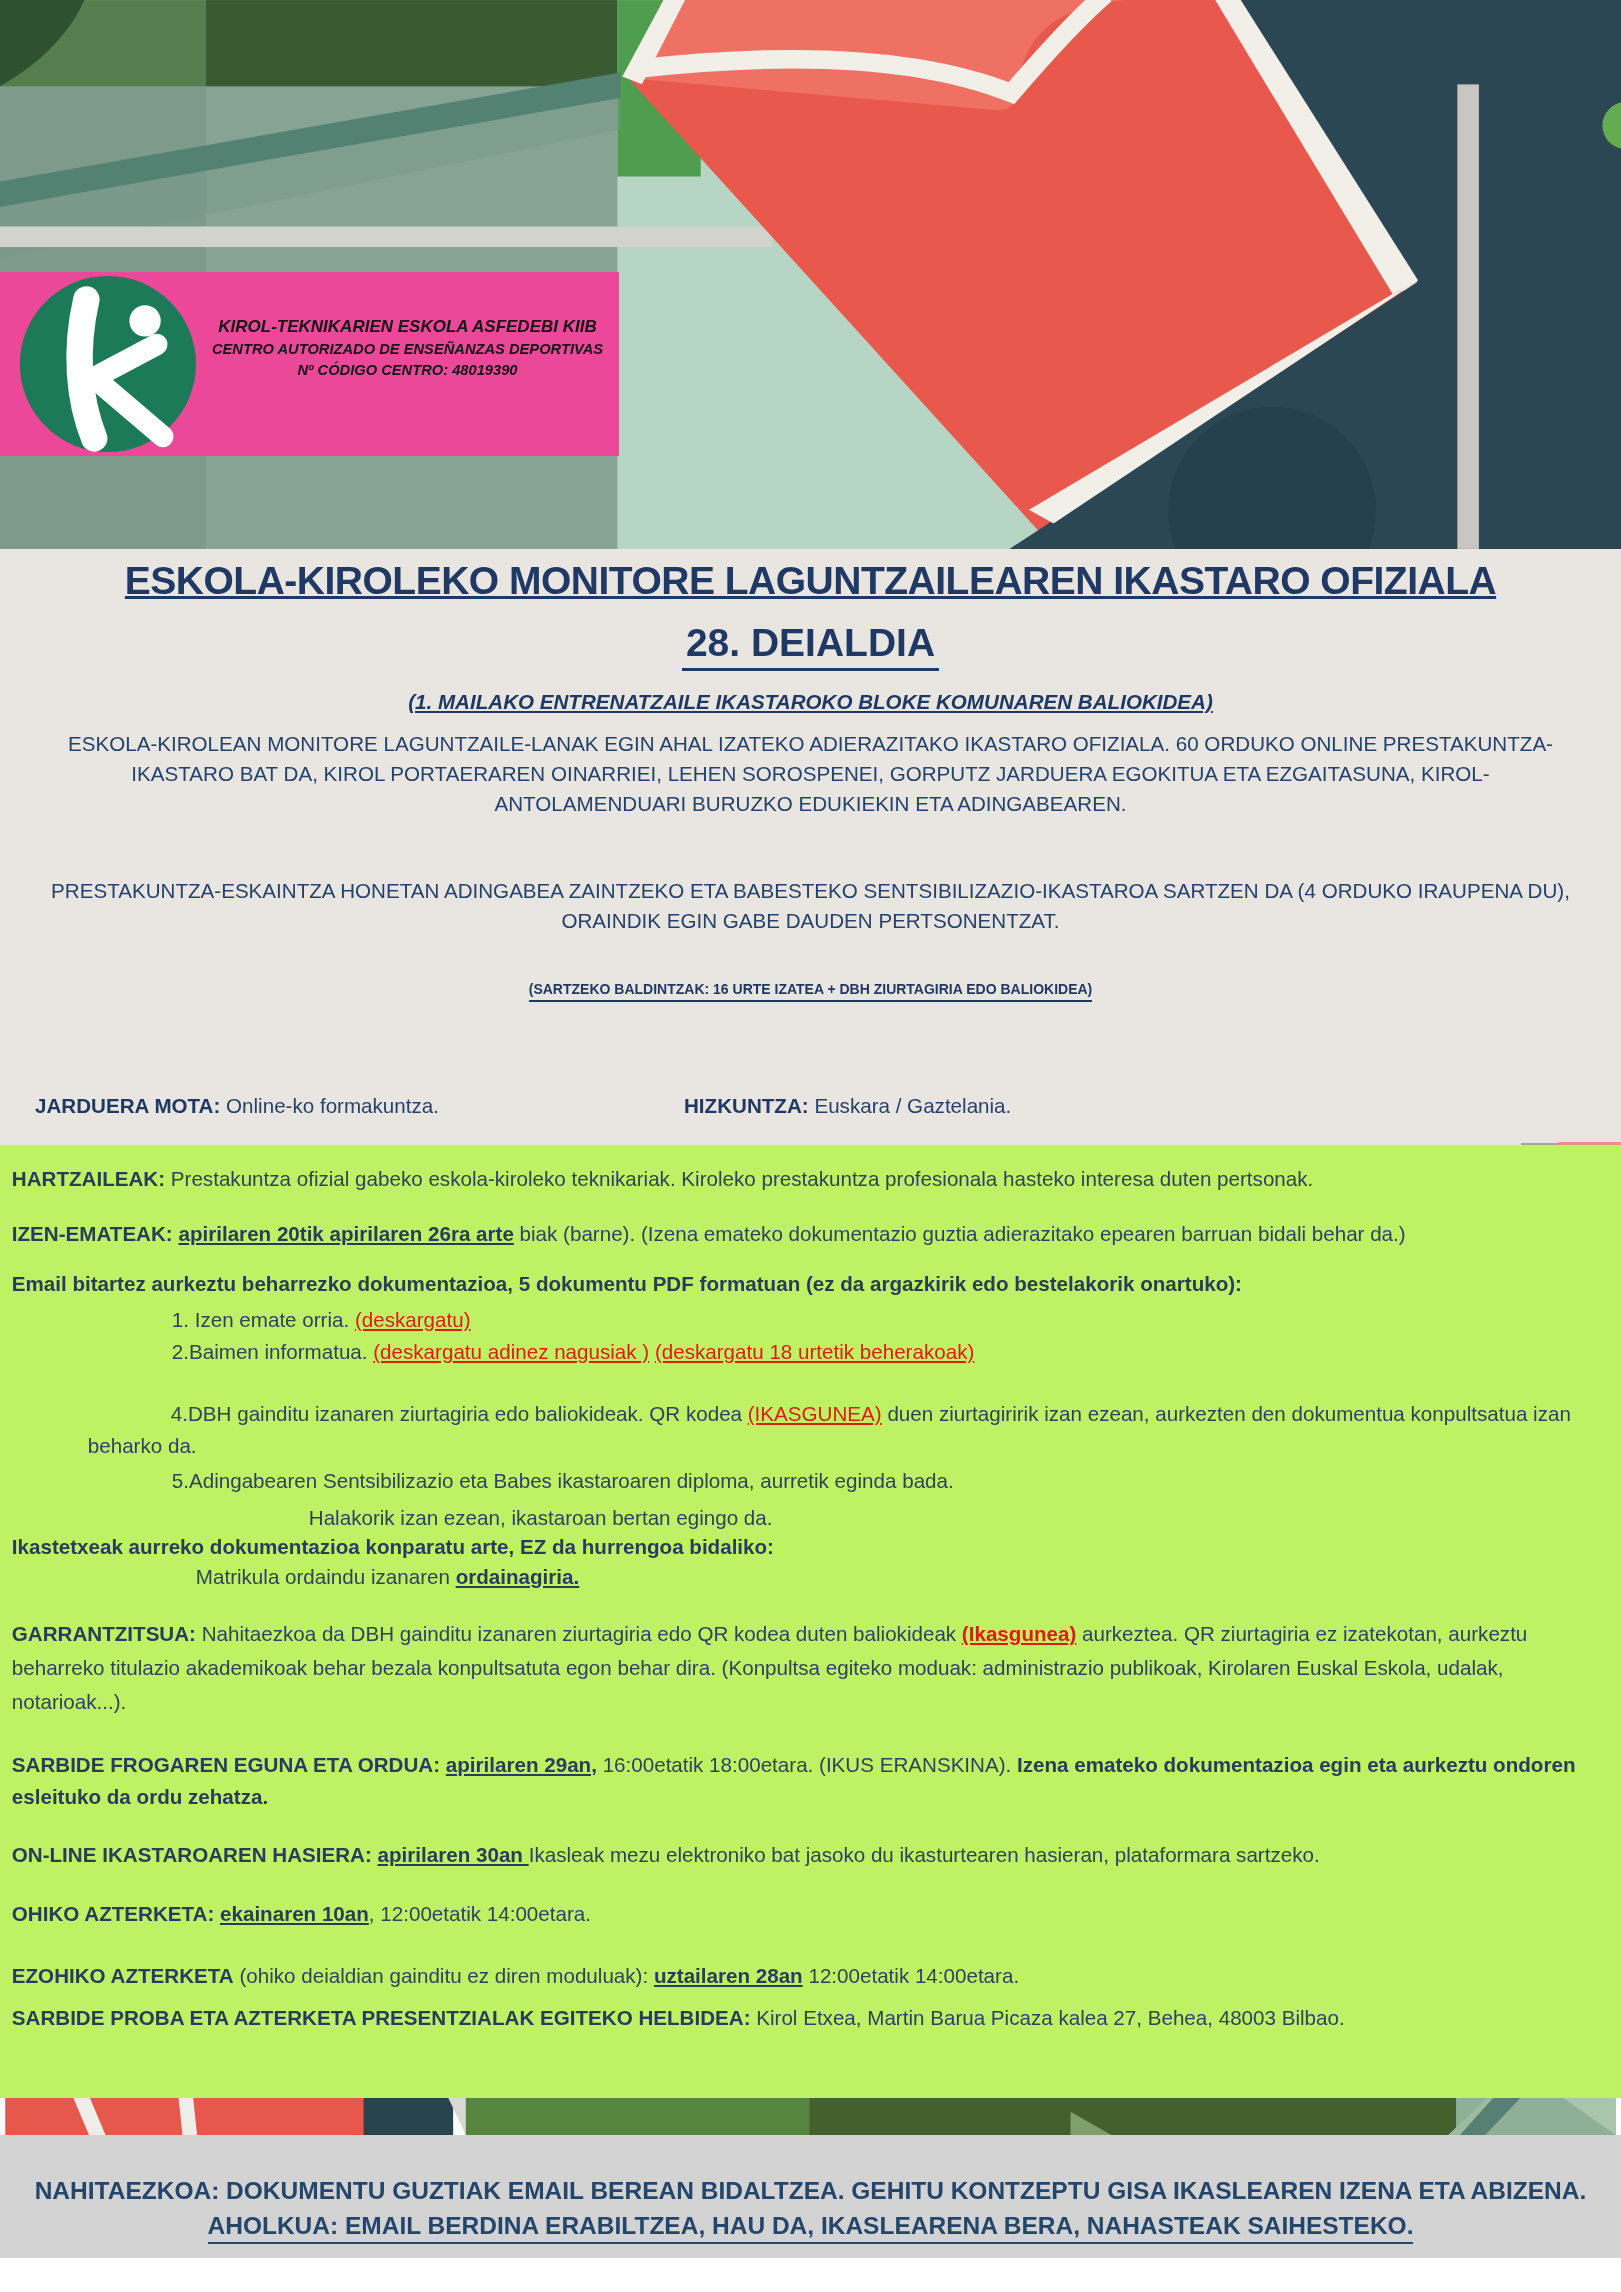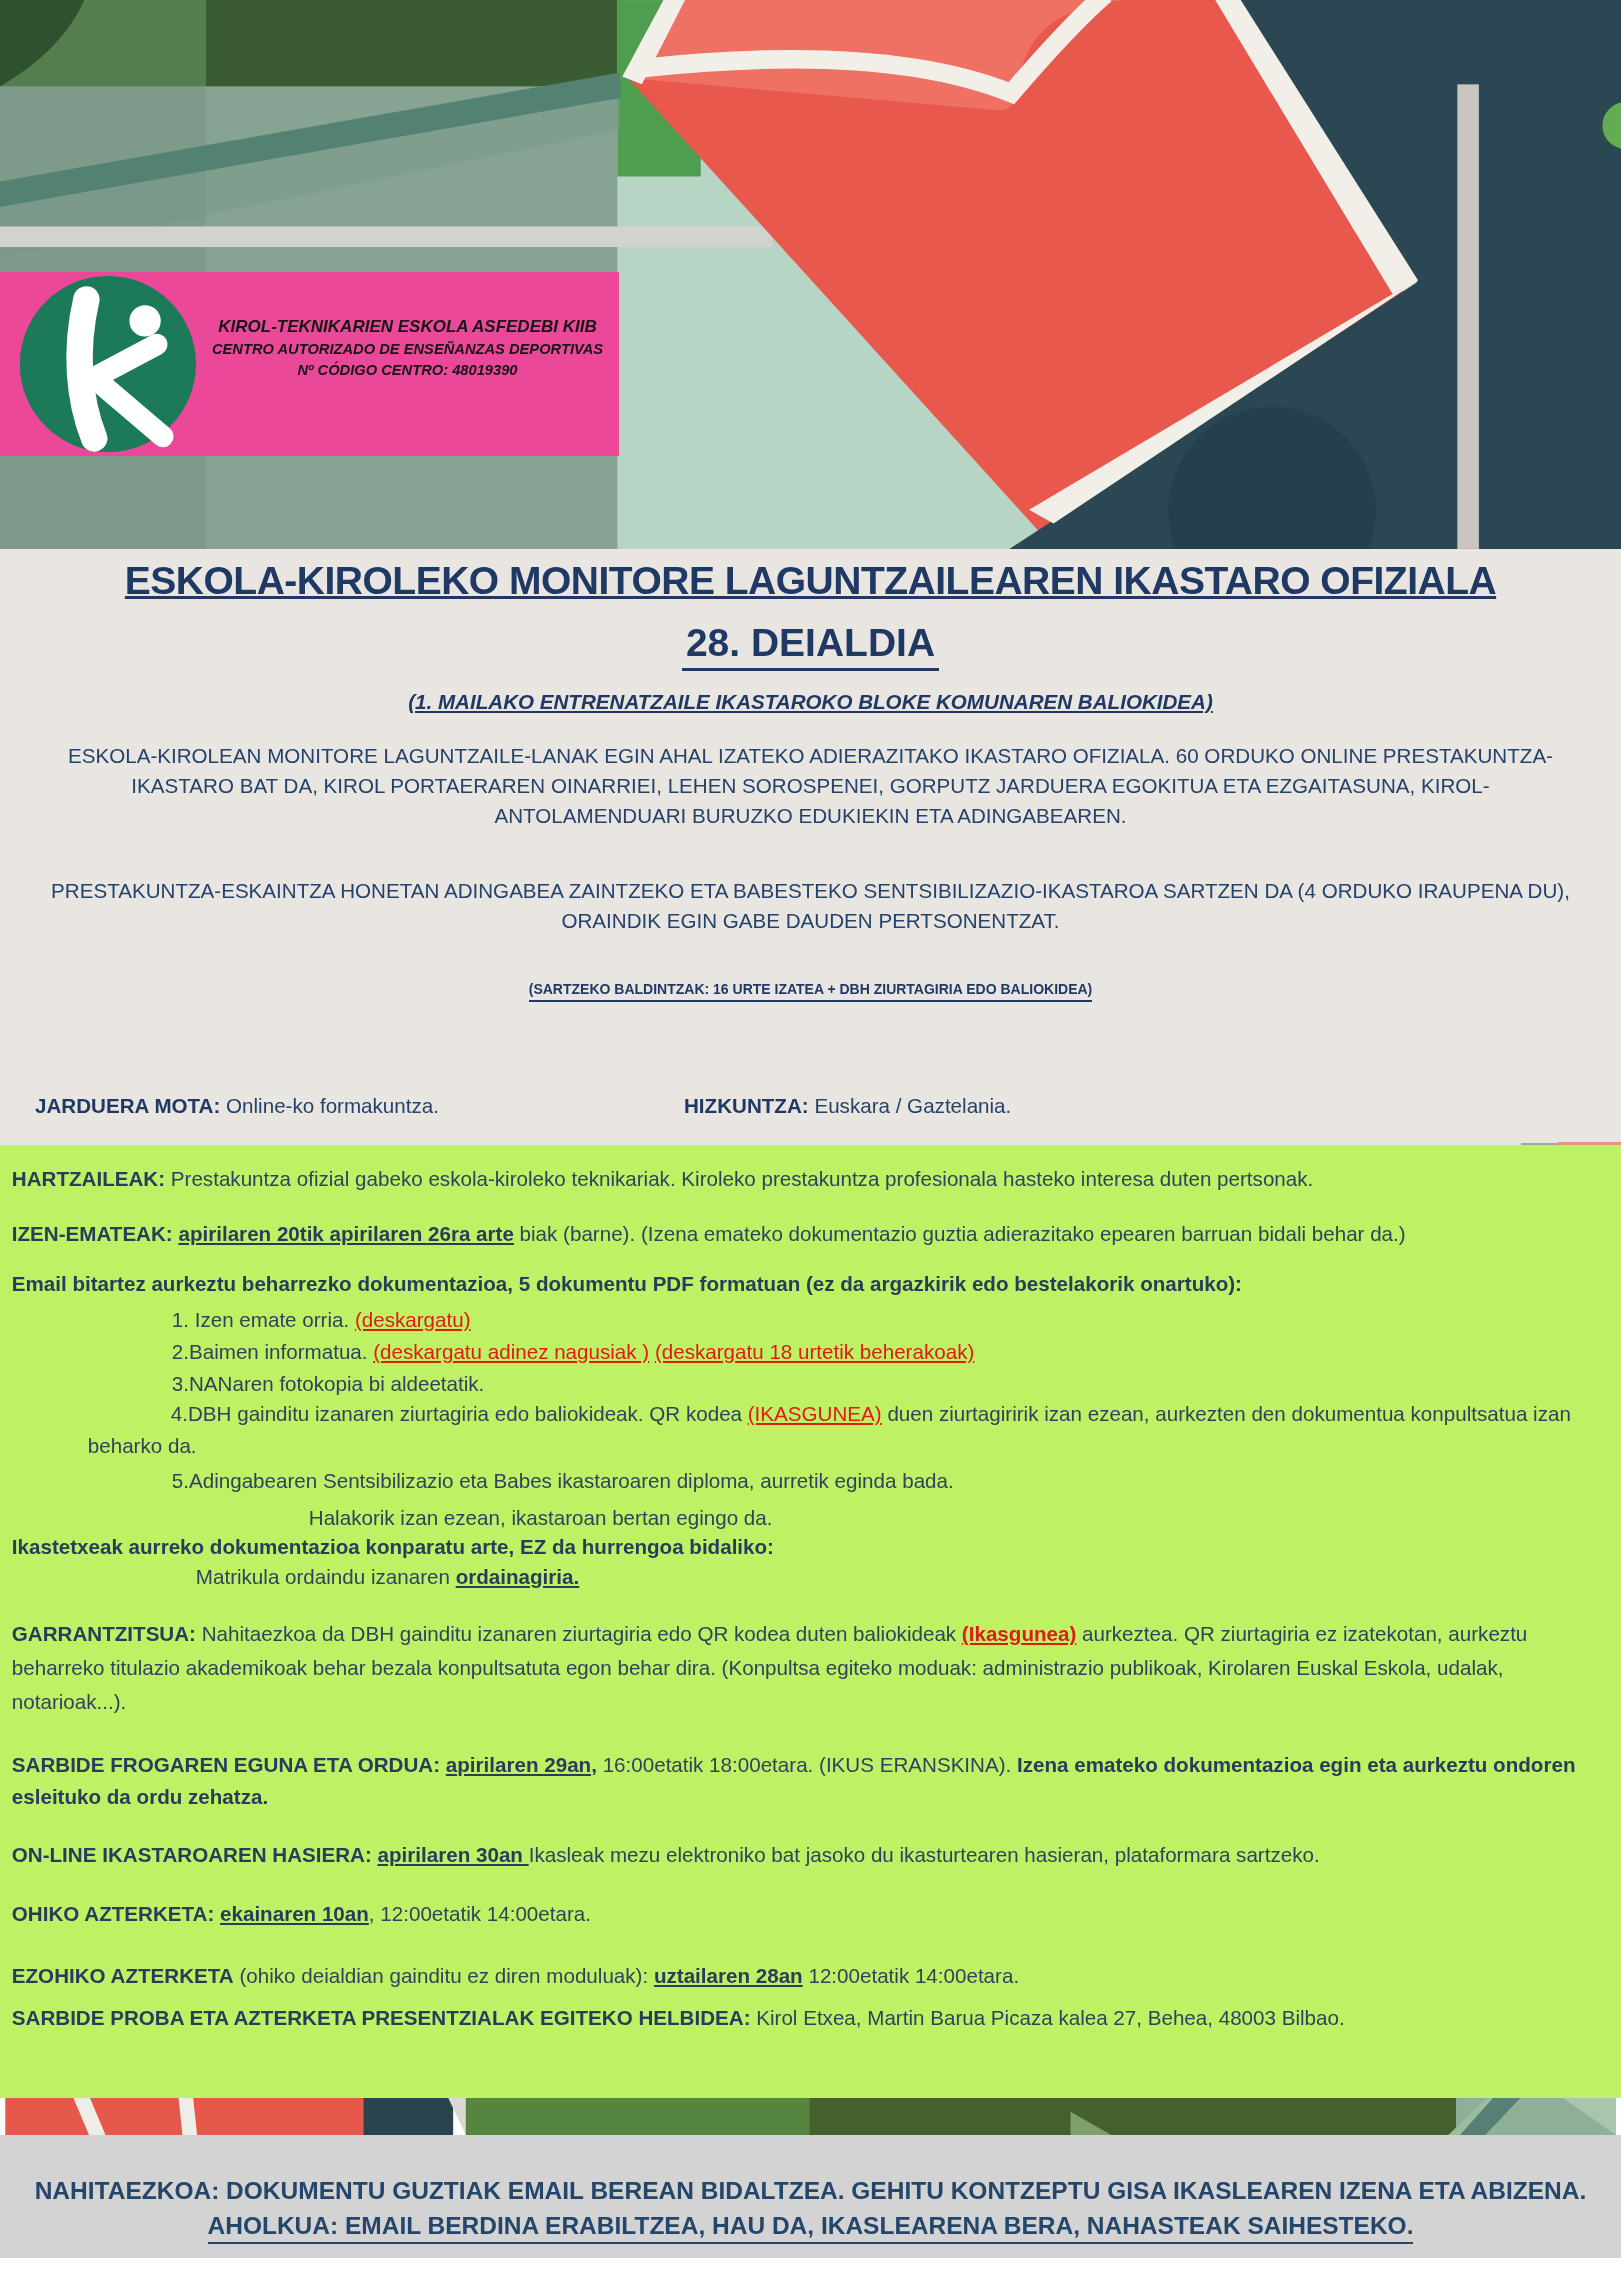--- a/index.html
+++ b/index.html
@@ -21,21 +21,21 @@
   .logo-line1{font-size:17px;line-height:23.5px;}
   .logo-line2{font-size:14.7px;line-height:21.6px;}
   .logo-line3{font-size:14.7px;line-height:21.6px;}
   
   .title-wrap{left:0;width:1621px;text-align:center;color:#1f3864;text-decoration:underline;}
   .title1{top:559px;font-size:39px;font-weight:bold;letter-spacing:-0.5px;}
   .title2{top:621px;font-size:39px;font-weight:bold;}
   .title2 .ul2{display:inline-block;border-bottom:3.9px solid #1f3864;padding:0 3.9px 2.9px 3.9px;}
   .subtitle{top:690px;font-size:20.6px;font-weight:bold;font-style:italic;color:#1f3864;}
   .intro-para{left:44px;width:1533px;text-align:center;font-size:20.6px;line-height:30px;color:#24426b;}
-  .ipara1{top:729px;margin-top:12px;}
+  .ipara1{top:729px;}
   .ipara2{top:876px;}
   .reqs-wrap{top:980px;left:0;width:1621px;text-align:center;}
   .reqs{display:inline-block;font-size:14px;font-weight:bold;color:#1f3864;
     border-bottom:2.9px solid #1f3864;padding-bottom:2.9px;}
   .info-row{top:1094px;font-size:20.6px;color:#24426b;}
   .info-act{left:35px;}
   .info-lang{left:684px;}
   .ilabel{font-weight:bold;color:#1f3864;}
   
   .cut-gray{left:1521px;top:1143px;width:37px;height:3.9px;background:#a8a5a0;}
@@ -137,21 +137,20 @@
 
 <div class="abs cut-gray"></div>
 <div class="abs cut-salmon"></div>
 
 <div class="abs white-section">
   <div class="p top-p1"><span class="rb">HARTZAILEAK:</span><span> Prestakuntza ofizial gabeko eskola-kiroleko teknikariak. Kiroleko prestakuntza profesionala hasteko interesa duten pertsonak.</span></div>
   <div class="p top-p2"><span class="rb">IZEN-EMATEAK:</span><span> </span><span class="rb ru">apirilaren 20tik  apirilaren 26ra arte</span><span> biak (barne). (Izena emateko dokumentazio guztia adierazitako epearen barruan bidali behar da.)</span></div>
   <div class="p top-p3"><span class="rb">Email bitartez aurkeztu beharrezko dokumentazioa, 5 dokumentu PDF formatuan (ez da argazkirik edo bestelakorik onartuko):</span></div>
   <div class="p p-li top-li1"><span>1. Izen emate orria. </span><span class="ru rr">(deskargatu)</span></div>
   <div class="p p-li top-li2"><span>2.Baimen informatua. </span><span class="ru rr">(deskargatu adinez nagusiak )</span><span> </span><span class="ru rr">(deskargatu 18 urtetik beherakoak)</span></div>
-  <div class="p p-li top-li3"><span>3.NANaren fotokopia bi aldeetatik.</span></div>
   <div class="p p-li4 top-li4"><span>4.DBH gainditu izanaren ziurtagiria edo baliokideak. QR kodea </span><span class="ru rr">(IKASGUNEA)</span><span> duen ziurtagiririk izan ezean, aurkezten den dokumentua  konpultsatua izan beharko da.</span></div>
   <div class="p p-li top-li5"><span>5.Adingabearen Sentsibilizazio eta Babes ikastaroaren diploma, aurretik eginda bada.</span></div>
   <div class="p p-center top-p4"><span>Halakorik izan ezean, ikastaroan bertan egingo da.</span></div>
   <div class="p p-matrikula top-p6"><span>Matrikula ordaindu izanaren </span><span class="rb ru">ordainagiria.</span></div>
   <div class="p top-p5"><span class="rb">Ikastetxeak aurreko dokumentazioa konparatu arte, EZ da hurrengoa bidaliko:</span></div>
   <div class="p p-garr top-p7"><span class="rb">GARRANTZITSUA:</span><span> Nahitaezkoa da DBH gainditu izanaren ziurtagiria edo QR kodea duten baliokideak </span><span class="rb ru rr">(Ikasgunea)</span><span> aurkeztea. QR ziurtagiria ez izatekotan, aurkeztu beharreko titulazio akademikoak behar bezala konpultsatuta egon behar dira. (Konpultsa egiteko moduak: administrazio publikoak, Kirolaren Euskal Eskola, udalak, notarioak...).</span></div>
   <div class="p top-p8"><span class="rb">SARBIDE FROGAREN EGUNA ETA ORDUA:</span><span> </span><span class="rb ru">apirilaren 29an,</span><span> 16:00etatik 18:00etara. (IKUS ERANSKINA). </span><span class="rb">Izena emateko dokumentazioa egin eta aurkeztu ondoren esleituko da ordu zehatza.</span></div>
   <div class="p top-p9"><span class="rb">ON-LINE IKASTAROAREN HASIERA:</span><span> </span><span class="rb ru">apirilaren 30an </span><span>Ikasleak mezu elektroniko bat jasoko du ikasturtearen hasieran, plataformara sartzeko.</span></div>
   <div class="p top-p10"><span class="rb">OHIKO AZTERKETA:</span><span>  </span><span class="rb ru">ekainaren 10an</span><span>, 12:00etatik 14:00etara.</span></div>
   <div class="p top-p11"><span class="rb">EZOHIKO AZTERKETA</span><span> (ohiko deialdian gainditu ez diren moduluak): </span><span class="rb ru">uztailaren 28an</span><span>  12:00etatik 14:00etara.</span></div>

